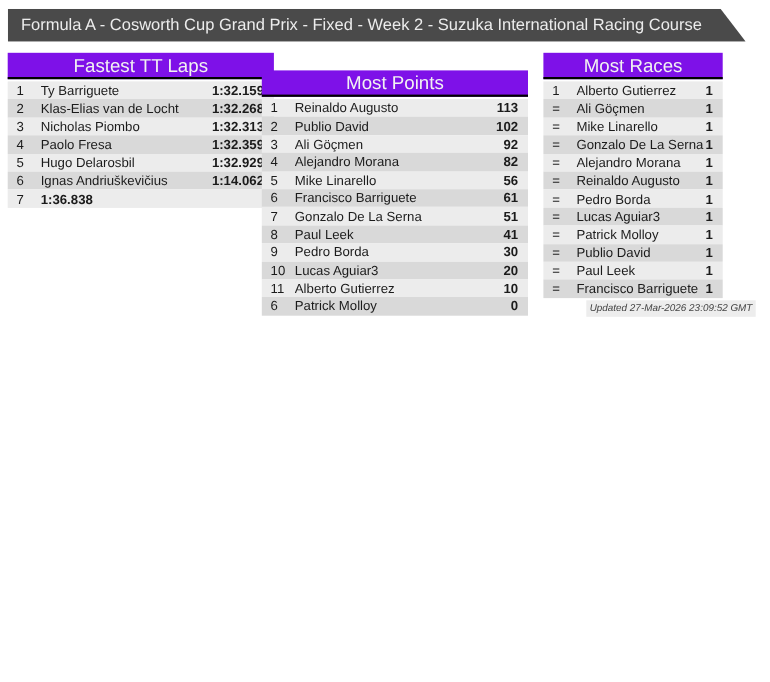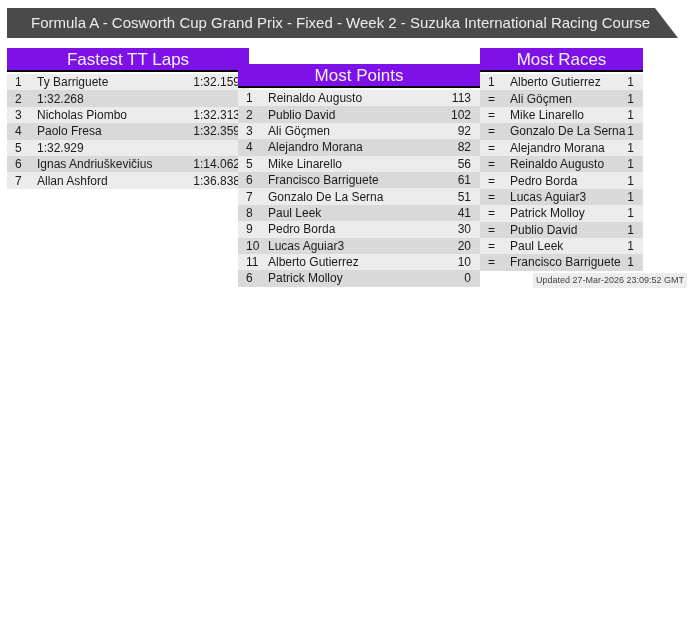--- a/index.html
+++ b/index.html
@@ -14,92 +14,93 @@
   *{box-sizing:border-box;margin:0;padding:0;}
   html,body{width:700px;height:620px;background:#ffffff;
     font-family:"Liberation Sans","DejaVu Sans",sans-serif;}
   body{position:relative;overflow:hidden;}
 
   .banner{
     position:absolute;left:7px;top:8px;width:671px;height:30px;
     background:var(--banner-bg);
     clip-path:polygon(0 0, calc(100% - 23px) 0, 100% 100%, 0 100%);
     color:#ececec;font-size:15px;line-height:30px;
-    padding-left:24px;white-space:nowrap;
+    padding-left:12px;white-space:nowrap;
   }
 
   .stats-table{position:absolute;top:48px;width:242px;}
   .table-1{left:7px;}
   .table-2{left:238px;margin-top:16px;}
-  .table-3{left:456px;width:187px;padding-left:24px;}
+  .table-3{left:470px;width:187px;padding-left:24px;}
 
   .t-header{
     height:24px;background:var(--header-bg);
     border-bottom:2px solid #000;
     color:var(--header-text);font-size:17px;line-height:24px;
     text-align:center;white-space:nowrap;
   }
   .t-body{margin-top:2px;}
   .t-row{
     height:16.4px;display:flex;align-items:center;
     font-size:12px;color:var(--row-text);white-space:nowrap;
   }
   .t-row:nth-child(odd){background:var(--row-light);}
   .t-row:nth-child(even){background:var(--row-dark);}
   .c-rank{flex:0 0 30px;padding-left:8px;}
   .c-name{flex:1;overflow:hidden;}
-  .c-val{padding-right:9px;text-align:right;}
+  .c-val{padding-right:9px;text-align:right;font-weight:bold;}
 
   .updated{
     position:absolute;top:273px;right:13px;
     background:var(--updated-bg);color:#444;
-    font-size:9px;line-height:11px;padding:2px 3px;white-space:nowrap;
+    font-size:9px;line-height:11px;padding:2px 3px;white-space:nowrap;font-style:italic;
   }
 </style>
 </head>
 <body>
 
 <div class="banner">
   <span>Formula A - Cosworth Cup Grand Prix - Fixed - Week 2 - Suzuka International Racing Course</span>
 </div>
 
 <div class="stats-table table-1">
   <div class="t-header">Fastest TT Laps</div>
   <div class="t-body">
       <div class="t-row">
         <div class="c-rank">1</div>
         <div class="c-name">Ty Barriguete</div>
         <div class="c-val">1:32.159</div>
       </div>
       <div class="t-row">
         <div class="c-rank">2</div>
+        <div class="c-name">Klas-Elias van de Locht</div>
         <div class="c-val">1:32.268</div>
       </div>
       <div class="t-row">
         <div class="c-rank">3</div>
         <div class="c-name">Nicholas Piombo</div>
         <div class="c-val">1:32.313</div>
       </div>
       <div class="t-row">
         <div class="c-rank">4</div>
         <div class="c-name">Paolo Fresa</div>
         <div class="c-val">1:32.359</div>
       </div>
       <div class="t-row">
         <div class="c-rank">5</div>
+        <div class="c-name">Hugo Delarosbil</div>
         <div class="c-val">1:32.929</div>
       </div>
       <div class="t-row">
         <div class="c-rank">6</div>
         <div class="c-name">Ignas Andriuškevičius</div>
         <div class="c-val">1:14.062</div>
       </div>
       <div class="t-row">
         <div class="c-rank">7</div>
-        <div class="c-name">Allan Ashford</div>
         <div class="c-val">1:36.838</div>
       </div>
     </div>
 </div>
 
 <div class="stats-table table-2">
   <div class="t-header">Most Points</div>
   <div class="t-body">
       <div class="t-row">
         <div class="c-rank">1</div>

